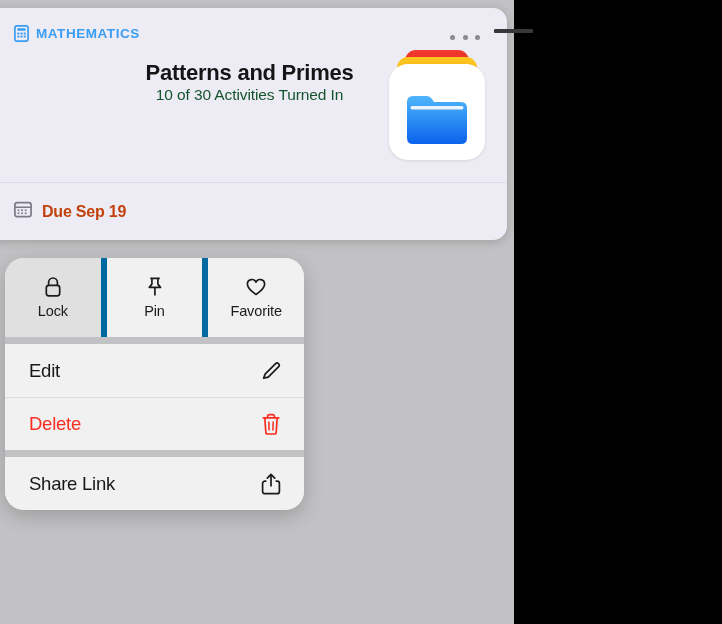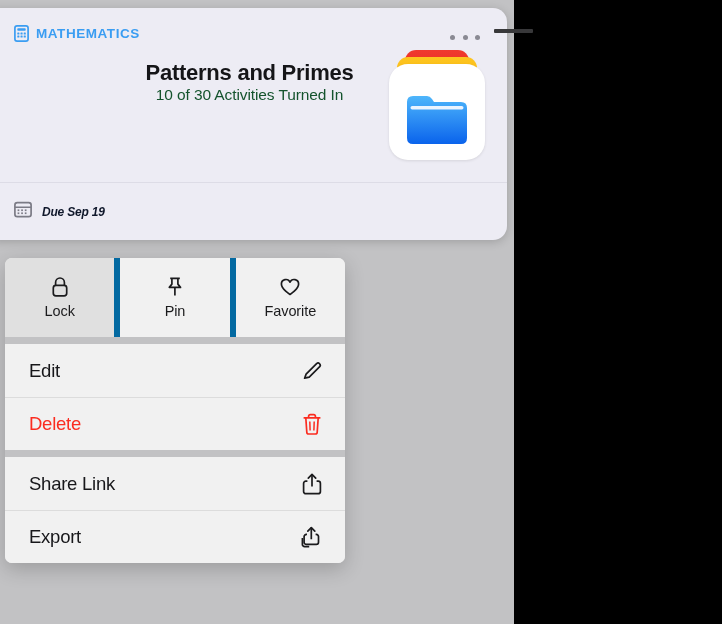--- a/index.html
+++ b/index.html
@@ -135,25 +135,24 @@
     align-items: center;
     padding: 0 24px 0 28px;
     box-sizing: border-box;
   }
   .due-group {
     display: flex;
     align-items: center;
     gap: 10px;
   }
   .due-text {
-    font-size: 12px;
+    font-size: 16px;
     font-weight: bold;
-    color: #0f172a;
+    color: #c2410c;
     letter-spacing: -0.2px;
-    font-style: italic;
   }
   .review-link {
     margin-left: auto;
     font-size: 16px;
     font-weight: bold;
     color: #1272f5;
     letter-spacing: -0.2px;
     cursor: pointer;
   }
 
@@ -167,23 +166,23 @@
     background: #38383a;
     border-radius: 1px;
     z-index: 20;
   }
 
   
   #context-menu {
     position: absolute;
     left: 5px;
     top: 258px;
-    width: 340px;
+    width: 299px;
     background: #f1f1f1;
-    border-radius: 7px;
+    border-radius: 19px;
     overflow: hidden;
     box-shadow: 0 6px 20px rgba(0,0,0,0.20);
     font-size: 0;
   }
 
   
   .quick-row {
     display: flex;
     height: 79px;
   }
@@ -375,28 +374,17 @@
         <span class="menu-label">Share Link</span>
         <span class="menu-ico">
           <svg width="22" height="24" viewBox="0 0 22 24">
             <path d="M6.4 9.2 H4.9 A2.3 2.3 0 0 0 2.6 11.5 V19.4 A2.3 2.3 0 0 0 4.9 21.7 H17.1 A2.3 2.3 0 0 0 19.4 19.4 V11.5 A2.3 2.3 0 0 0 17.1 9.2 H15.6" fill="none" stroke="#1b1b1d" stroke-width="1.7" stroke-linejoin="round"></path>
             <line x1="11" y1="2.4" x2="11" y2="14.6" stroke="#1b1b1d" stroke-width="1.7"></line>
             <path d="M7.3 6.1 L11 2.4 L14.7 6.1" fill="none" stroke="#1b1b1d" stroke-width="1.7" stroke-linejoin="round" stroke-linecap="round"></path>
           </svg>
         </span>
       </div>
 
-      <div class="menu-row">
-        <span class="menu-label">Export</span>
-        <span class="menu-ico">
-          <svg width="24" height="24" viewBox="0 0 24 24">
-            <path d="M10.2 21.6 H5.6 A2.2 2.2 0 0 1 3.4 19.4 V13.1" fill="none" stroke="#1b1b1d" stroke-width="1.7" stroke-linejoin="round"></path>
-            <path d="M8.0 9.4 H7.3 A2.2 2.2 0 0 0 5.1 11.6 V17.2 A2.2 2.2 0 0 0 7.3 19.4 H17.3 A2.2 2.2 0 0 0 19.5 17.2 V11.6 A2.2 2.2 0 0 0 17.3 9.4 H16.6" fill="none" stroke="#1b1b1d" stroke-width="1.7" stroke-linejoin="round"></path>
-            <line x1="12.3" y1="2.6" x2="12.3" y2="14.2" stroke="#1b1b1d" stroke-width="1.7"></line>
-            <path d="M8.8 6.1 L12.3 2.6 L15.8 6.1" fill="none" stroke="#1b1b1d" stroke-width="1.7" stroke-linejoin="round" stroke-linecap="round"></path>
-          </svg>
-        </span>
-      </div>
     </div>
   </div>
 </div>
 
 <div id="callout-line"></div>
 
 </body></html>

